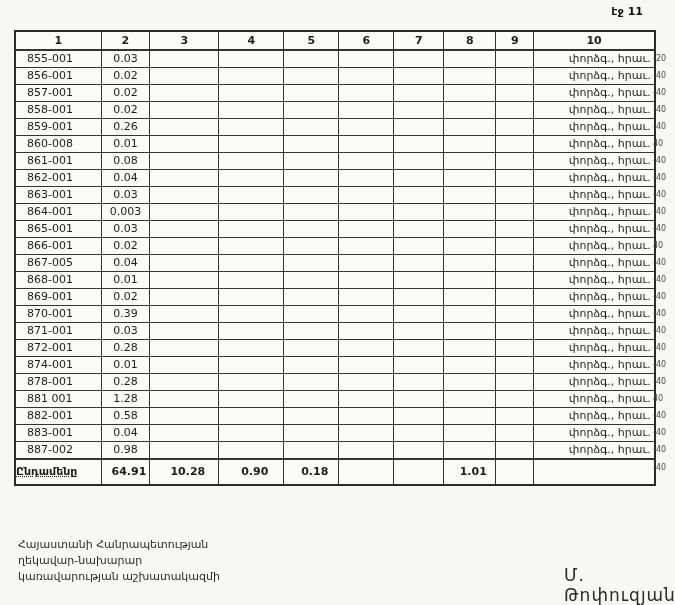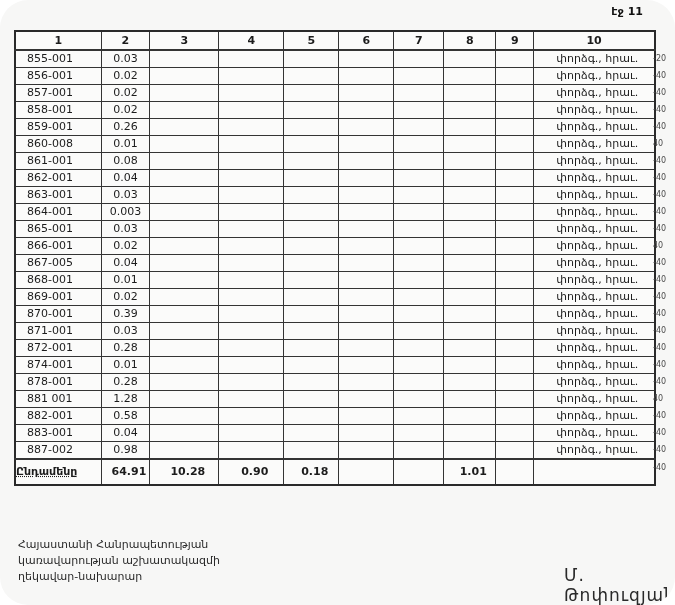--- a/index.html
+++ b/index.html
@@ -3,21 +3,20 @@
 <meta charset="utf-8">
 <style>
   html,body { margin:0; padding:0; }
   .page {
     position:relative;
     width:675px; height:605px;
     background:#f7f7f6;
     font-family:"DejaVu Sans", sans-serif;
     color:#1c1c1c;
     overflow:hidden;
-    border-radius:28px;
   }
   .page-label {
     position:absolute; top:5px; right:32px;
     font-size:11px; font-weight:bold; color:#111;
   }
   table.doc {
     position:absolute; left:14px; top:30px;
     border-collapse:collapse; table-layout:fixed;
     border:2px solid #2a2a2a;
     background:#fbfbfa;
@@ -30,21 +29,21 @@
     font-family:"DejaVu Sans", sans-serif;
     color:#1c1c1c;
   }
   .doc thead th {
     height:17px; font-weight:bold; text-align:center;
     border-bottom-width:2px;
   }
   .doc td.c1 { text-align:left; padding-left:11px; }
   .doc td.c2, .doc td.c3, .doc td.c4, .doc td.c5,
   .doc td.c6, .doc td.c7, .doc td.c8, .doc td.c9 { text-align:center; }
-  .doc td.c10 { text-align:left; padding-left:22px; }
+  .doc td.c10 { text-align:right; padding-left:22px; }
   .doc tfoot td {
     height:24px; border-top-width:2px; font-size:11px; font-weight:bold;padding-left:10px;
   }
   .doc tfoot td.c1 { padding-left:0; text-decoration:underline; text-decoration-style:dotted; }
   .marks { position:absolute; left:0; top:0; width:675px; height:0; }
   .mark {
     position:absolute; left:653px; width:20px;
     font-size:8px; color:#4a4a4a; letter-spacing:0;
   }
   .footer-block {
@@ -419,19 +418,19 @@
       <div class="mark" style="top: 377px;">-40</div>
       <div class="mark" style="top: 394px;">40</div>
       <div class="mark" style="top: 411px;">-40</div>
       <div class="mark" style="top: 428px;">-40</div>
       <div class="mark" style="top: 445px;">-40</div>
       <div class="mark" style="top: 462.5px;">-40</div>
     </div>
 
   <div class="footer-block">
     <div>Հայաստանի Հանրապետության</div>
+    <div>ղեկավար-նախարար</div>
     <div>կառավարության աշխատակազմի</div>
-    <div>ղեկավար-նախարար</div>
   </div>
 
   <div class="signature">Մ. Թոփուզյան</div>
 
 </div>
 
 </body></html>

